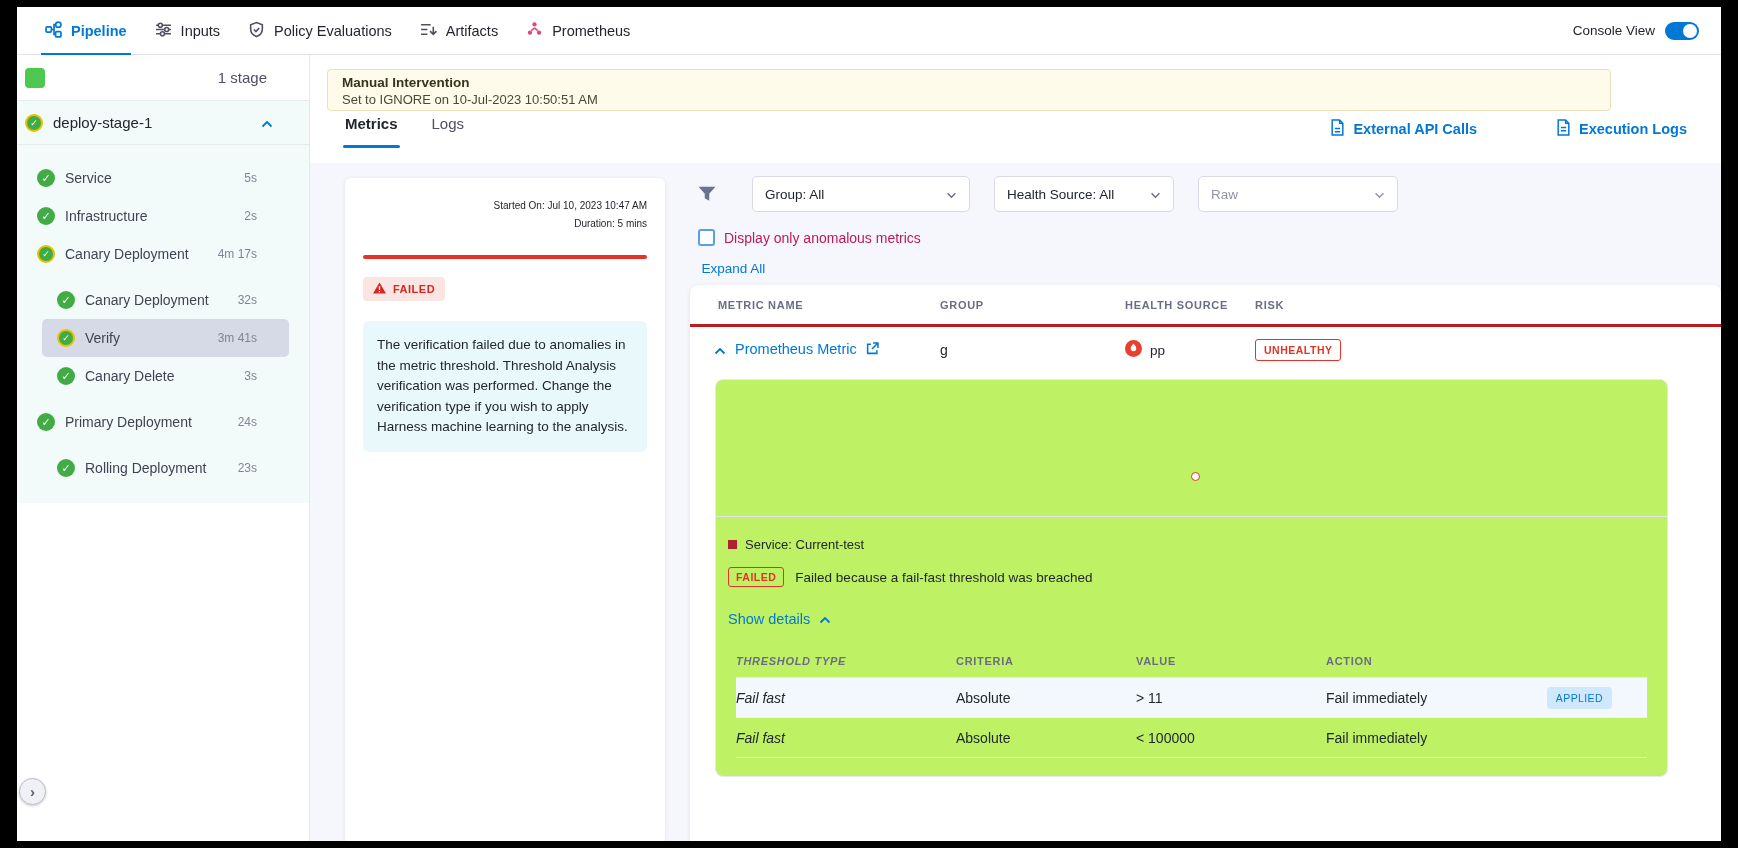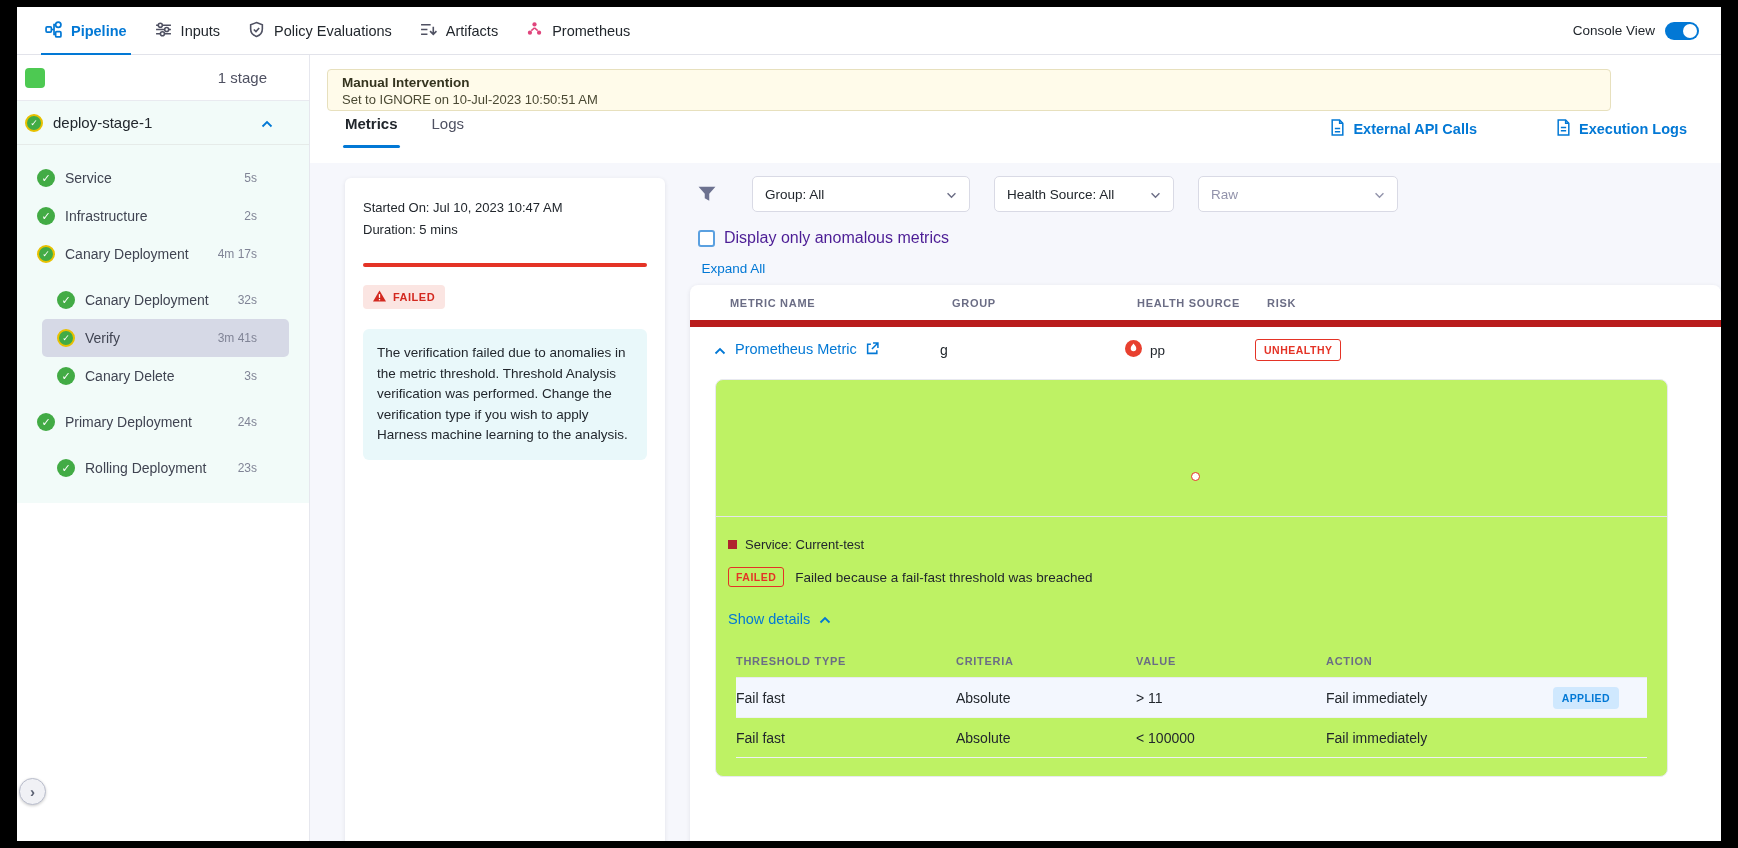--- a/index.html
+++ b/index.html
@@ -61,47 +61,47 @@
   .tab.active::after { content:""; position:absolute; left:-2px; right:-2px; bottom:0; height:3px; background:#0278d5; border-radius:2px; }
 
   .top-links { position:absolute; right:34px; top:64px; display:flex; gap:52px; }
   .top-link { display:flex; align-items:center; gap:8px; color:#0278d5; font-size:14.5px; font-weight:bold; cursor:pointer;padding-left:27px; }
 
   .content { position:absolute; left:0; top:108px; right:0; bottom:0; background:#f6f7fc; }
 
   
   .card { position:absolute; left:35px; top:15px; width:320px; bottom:-6px; background:#fff; border-radius:6px;
           box-shadow:0 1px 4px rgba(40,41,61,.10); padding:22px 18px; }
-  .meta { font-size:13px; color:#22272d; margin-bottom:7px; }
+  .meta { font-size:10px; color:#22272d; margin-bottom:7px;text-align:right; }
   .redbar { height:4px; background:#e43326; border-radius:2px; margin-top:26px; }
   .failed-badge { display:inline-flex; align-items:center; gap:7px; background:#fbe5e2; color:#d3281f;
                   font-size:11px; font-weight:bold; letter-spacing:.5px; padding:5px 10px; border-radius:4px; margin-top:18px; }
   .desc { background:#e9f8fa; border-radius:6px; padding:14px; font-size:13.5px; color:#22272d;
           line-height:1.52; margin-top:20px; }
 
   
   .filters { position:absolute; left:388px; top:13px; display:flex; align-items:center; gap:24px;justify-content:center; }
   .funnel { margin-right:12px; display:flex; align-items:center; cursor:pointer; }
   .dd { height:36px; background:#fff; border:1px solid #d9dae5; border-radius:5px; display:flex; align-items:center;
         justify-content:space-between; padding:0 12px; font-size:13.5px; color:#22272d; cursor:pointer; }
   .dd.placeholder { color:#9293ab; }
   .dd-group { width:218px; } .dd-health { width:180px; } .dd-raw { width:200px; }
 
   .cbrow { position:absolute; left:388px; top:66px; display:flex; align-items:center; gap:9px;
-           font-size:16px; color:#4c1d95; cursor:pointer; }
+           font-size:14px; color:#be185d; cursor:pointer; }
   .cb { width:17px; height:17px; border:2px solid #5aa0e0; border-radius:3px; background:#fff; }
 
   .ecrow { position:absolute; left:388px; top:98px; display:flex; align-items:center; gap:12px; font-size:13.5px;flex-direction:column; }
   .ecrow a { color:#0278d5; text-decoration:none; cursor:pointer; }
   .ecrow .sep { color:#c6c8d6; }
 
   
   .panel { position:absolute; left:380px; right:0; top:122px; bottom:-6px; background:#fff;
            border-radius:8px 8px 0 0; box-shadow:0 1px 4px rgba(40,41,61,.10); }
-  .mhead { display:flex; align-items:center; height:42px; padding:0 40px; border-bottom:7px solid #b91c1c;
+  .mhead { display:flex; align-items:center; height:42px; padding:0 28px; border-bottom:3px solid #b91c1c;
            font-size:11px; font-weight:bold; color:#6b6d85; letter-spacing:.7px; }
   .mh1 { width:222px; } .mh2 { width:185px; } .mh3 { width:130px; } .mh4 { flex:1; }
   .mrow { display:flex; align-items:center; height:46px; padding:0 28px; }
   .mcol1 { width:222px; display:flex; align-items:flex-start; gap:9px; margin-left:-4px; }
   .metric-link { color:#0278d5; font-size:14.5px; cursor:pointer; }
   .mcol2 { width:185px; font-size:14px; color:#22272d; margin-left:4px; }
   .mcol3 { width:130px; display:flex; align-items:center; gap:8px; font-size:13.5px; color:#22272d; }
   .mcol4 { flex:1; }
   .risk-badge { display:inline-block; border:1px solid #e43326; color:#e43326; background:#fff;
                 font-size:10.5px; font-weight:bold; letter-spacing:.5px; padding:4px 8px; border-radius:3px; }
@@ -112,25 +112,25 @@
   .legend { display:flex; align-items:center; gap:8px; margin:20px 0 0 12px; font-size:13px; color:#22272d; }
   .legend .sq { width:9px; height:9px; background:#b0232e; }
   .failrow { display:flex; align-items:center; gap:11px; margin:15px 0 0 12px; font-size:13.5px; color:#22272d; }
   .failed-outline { border:1px solid #e43326; color:#e43326; font-size:10.5px; font-weight:bold;
                     letter-spacing:.5px; padding:3px 7px; border-radius:3px; }
   .showdetails { display:inline-flex; align-items:center; gap:9px; margin:24px 0 0 12px; color:#0278d5; font-size:14.5px; cursor:pointer; }
 
   .ttable { margin:16px 20px 18px 20px; }
   .thead { display:flex; align-items:center; height:34px; border-bottom:1px solid #e8e9f0;
            font-size:11px; font-weight:bold; color:#6b6d85; letter-spacing:.7px; }
-  .tc1 { width:220px; } .tc2 { width:180px; } .tc3 { width:190px; } .tc4 { flex:1; display:flex; align-items:center; }
+  .tc1 { width:220px;font-style:italic; } .tc2 { width:180px; } .tc3 { width:190px; } .tc4 { flex:1; display:flex; align-items:center; }
   .trow { display:flex; align-items:center; height:40px; font-size:14px; color:#22272d; border-bottom:1px solid #eef0f5; }
   .trow.hl { background:#f3f7fe; }
-  .applied-badge { margin-left:auto; margin-right:28px; background:#cfe8fe; color:#0278d5;
-                   font-size:10.5px; font-weight:bold; letter-spacing:.4px; padding:5px 9px; border-radius:4px; }
+  .applied-badge { margin-left:auto; margin-right:35px; background:#cfe8fe; color:#0278d5;
+                   font-size:10.5px; font-weight:normal; letter-spacing:.4px; padding:5px 9px; border-radius:4px; }
 
   .panel-toggle { position:absolute; left:2px; top:771px; width:27px; height:27px; border-radius:50%;
                   background:#f0f1f5; border:1px solid #b9bdcc; box-shadow:0 1px 3px rgba(0,0,0,.2);
                   display:flex; align-items:center; justify-content:center; color:#5b6172; font-size:15px;
                   font-weight:bold; cursor:pointer; z-index:9; }
 </style>
 </head>
 <body>
 
 <div class="screen">

